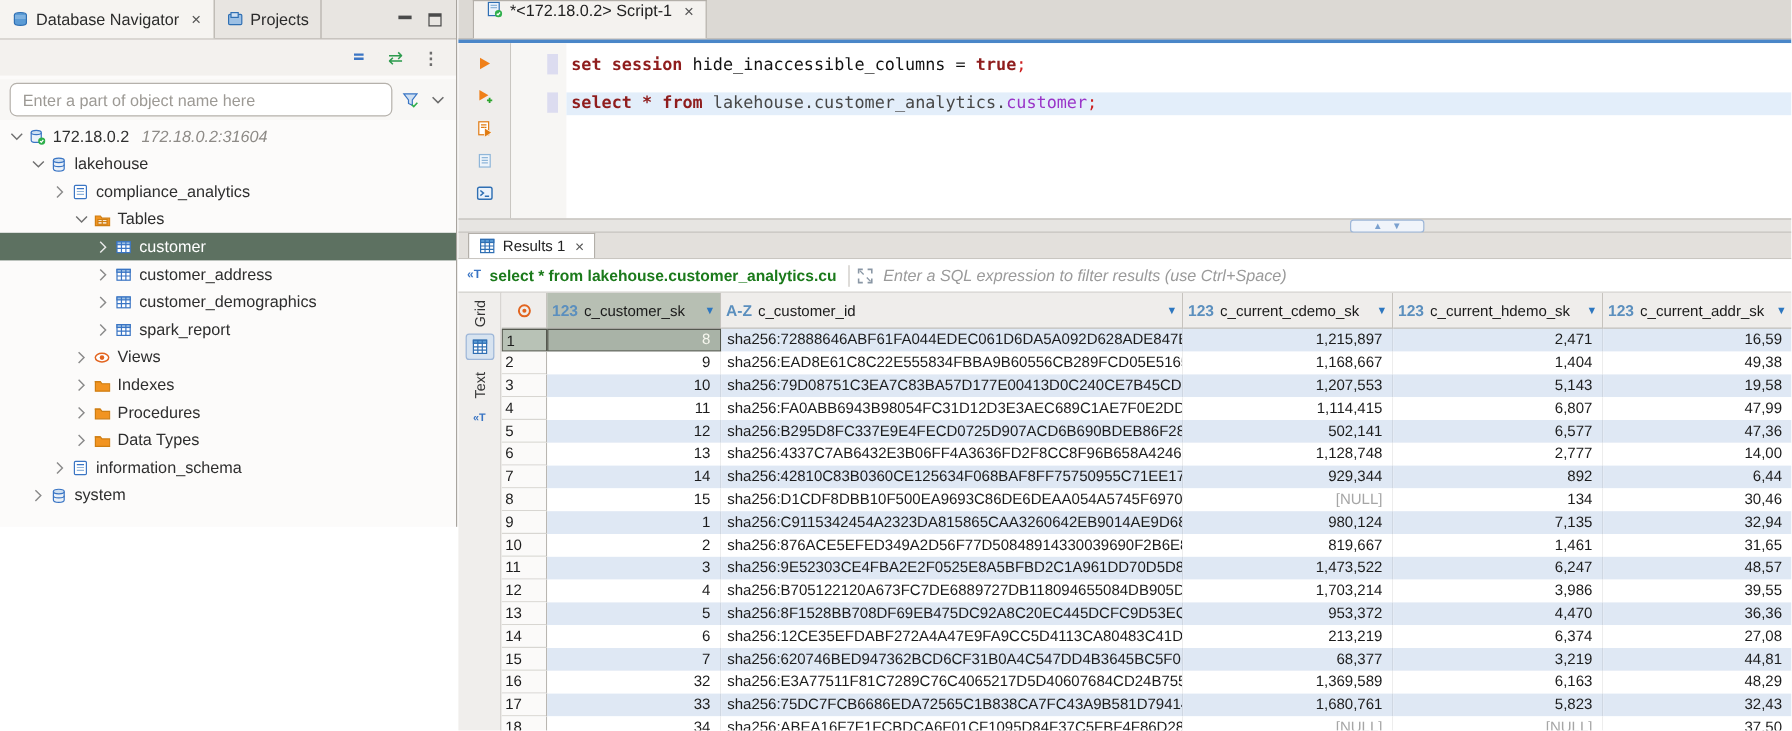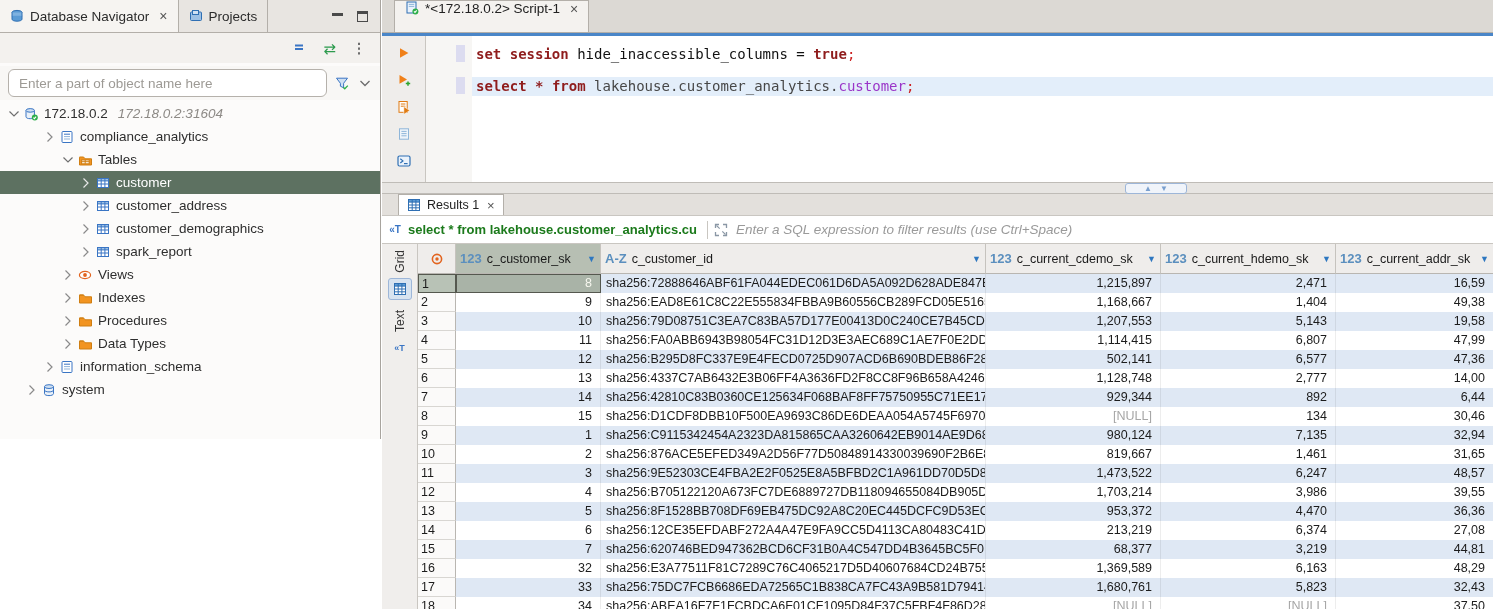--- a/index.html
+++ b/index.html
@@ -58,21 +58,21 @@
   .tok-obj { color:#9a35c8; }
   .tok-semi { color:#cc2020; }
 
   
   #splitter { position:absolute; left:0; top:182px; right:0; height:12px; background:#e7e5e2; border-top:1px solid #bfbcb7; border-bottom:1px solid #bfbcb7; }
   #splitter-ctrl { position:absolute; left:743px; top:0; width:62px; height:11px; background:#f0f4fa; border:1px solid #9db6d8; border-radius:3px; display:flex; align-items:center; justify-content:center; gap:8px; cursor:pointer; }
   #splitter-ctrl span { font-size:8px; color:#7aa0cf; line-height:1; }
 
   
   #results-tabbar { position:absolute; left:0; top:194px; right:0; height:22px; background:#e3e0dc; border-bottom:1px solid #c9c6c1; display:flex; }
-  .results-tab { display:flex; align-items:center; gap:6px; padding:0 8px; margin-left:16px; background:#fff; border:1px solid #b3afa9; border-bottom:none; font-size:12.5px; color:#222; }
+  .results-tab { display:flex; align-items:center; gap:6px; padding:0 8px; margin-left:8px; background:#fff; border:1px solid #b3afa9; border-bottom:none; font-size:12.5px; color:#222; }
   .results-tab .close-x { color:#555; font-size:13px; margin-left:2px; cursor:pointer; }
 
   #filter-bar { position:absolute; left:0; top:216px; right:0; height:28px; background:#fff; border-bottom:1px solid #c9c6c1; display:flex; align-items:center; }
   #filter-badge { width:26px; display:flex; justify-content:center; font-size:10px; font-weight:bold; color:#3a75c4; }
   #filter-query { color:#1b7a1b; font-weight:bold; font-size:13px; white-space:nowrap; }
   #filter-sep { width:1px; height:18px; background:#c9c6c1; margin:0 6px 0 10px; }
   #filter-expand-icon { margin-right:8px; cursor:pointer; }
   #filter-placeholder { font-style:italic; color:#9a9a9a; font-size:13.5px; white-space:nowrap; }
 
   #side-strip { position:absolute; left:0; top:244px; width:36px; bottom:0; background:#f0eeec; border-right:1px solid #c9c6c1; display:flex; flex-direction:column; align-items:center; padding-top:6px; gap:10px; }
@@ -171,20 +171,35 @@
             <svg width="14" height="14" viewBox="0 0 14 14">
               <path d="M2 3.4v6.4c0 1.1 1.8 1.9 4.2 1.9s4.2-.8 4.2-1.9V3.4" fill="#eaf1f9" stroke="#3a75c4"></path>
               <ellipse cx="6.2" cy="3.4" rx="4.2" ry="1.8" fill="#cfe0f2" stroke="#3a75c4"></ellipse>
               <circle cx="10.8" cy="10.6" r="3" fill="#2eaf4b"></circle>
               <path d="M9.4 10.6l1 1 1.7-2" stroke="#fff" fill="none" stroke-width="1.1"></path>
             </svg>
           </span>
           <span class="t-label">172.18.0.2</span>
           <span class="t-detail">172.18.0.2:31604</span>
         </div>
+        <div class="tree-row" style="padding-left: 24px;">
+          <span class="chev icon">
+            <svg width="14" height="14" viewBox="0 0 14 14">
+              <path d="M2.5 4.5l4.5 4.5 4.5-4.5" stroke="#6f6f6f" fill="none" stroke-width="1.2"></path>
+            </svg>
+          </span>
+          <span class="t-icon icon">
+            <svg width="14" height="14" viewBox="0 0 14 14">
+              <path d="M2.5 3.6v7c0 1.2 2 2 4.5 2s4.5-.8 4.5-2v-7" fill="#eaf1f9" stroke="#3a75c4"></path>
+              <ellipse cx="7" cy="3.6" rx="4.5" ry="1.9" fill="#cfe0f2" stroke="#3a75c4"></ellipse>
+              <path d="M2.5 7.1c0 1 2 1.8 4.5 1.8s4.5-.8 4.5-1.8" fill="none" stroke="#3a75c4"></path>
+            </svg>
+          </span>
+          <span class="t-label">lakehouse</span>
+        </div>
         <div class="tree-row" style="padding-left: 42px;">
           <span class="chev icon">
             <svg width="14" height="14" viewBox="0 0 14 14">
               <path d="M4.5 2.5l4.5 4.5-4.5 4.5" stroke="#8a8a8a" fill="none" stroke-width="1.2"></path>
             </svg>
           </span>
           <span class="t-icon icon">
             <svg width="14" height="14" viewBox="0 0 14 14">
               <rect x="2" y="1.5" width="10" height="11" rx="1" fill="#fff" stroke="#3a75c4"></rect>
               <line x1="4" y1="4.2" x2="10" y2="4.2" stroke="#3a75c4"></line>

